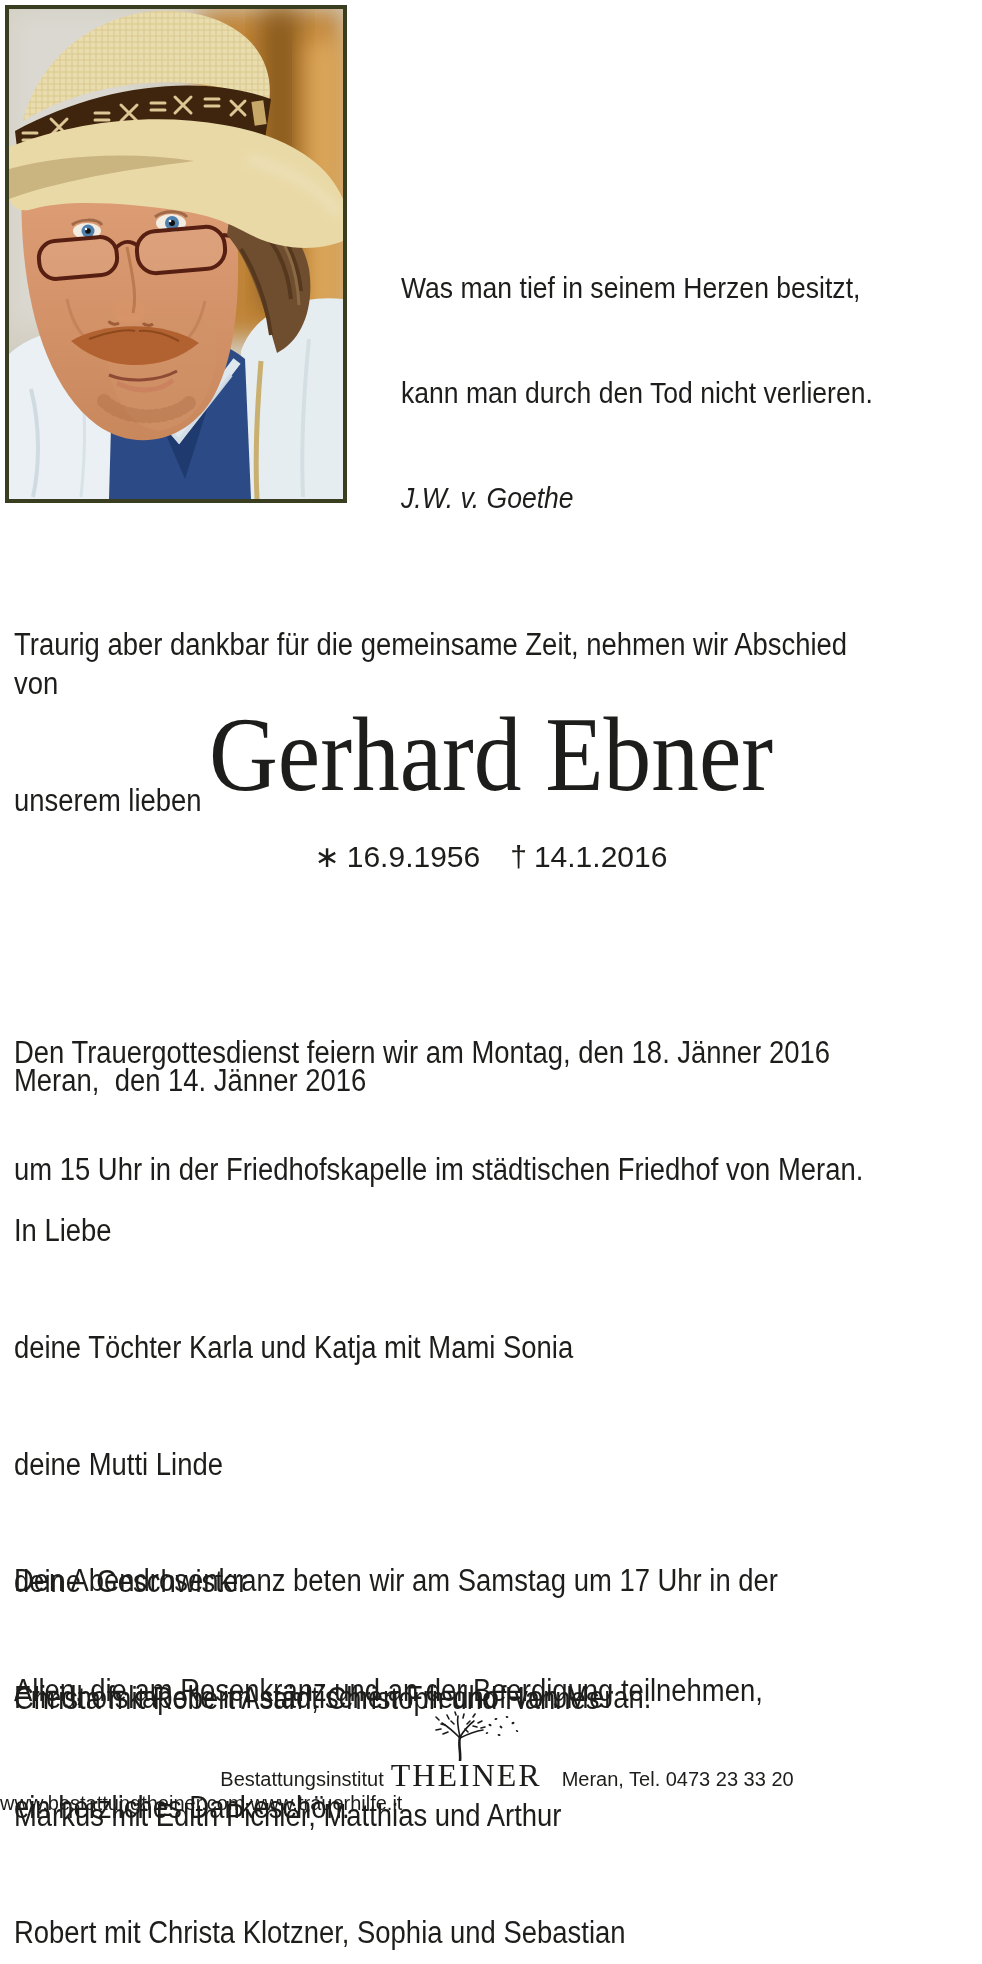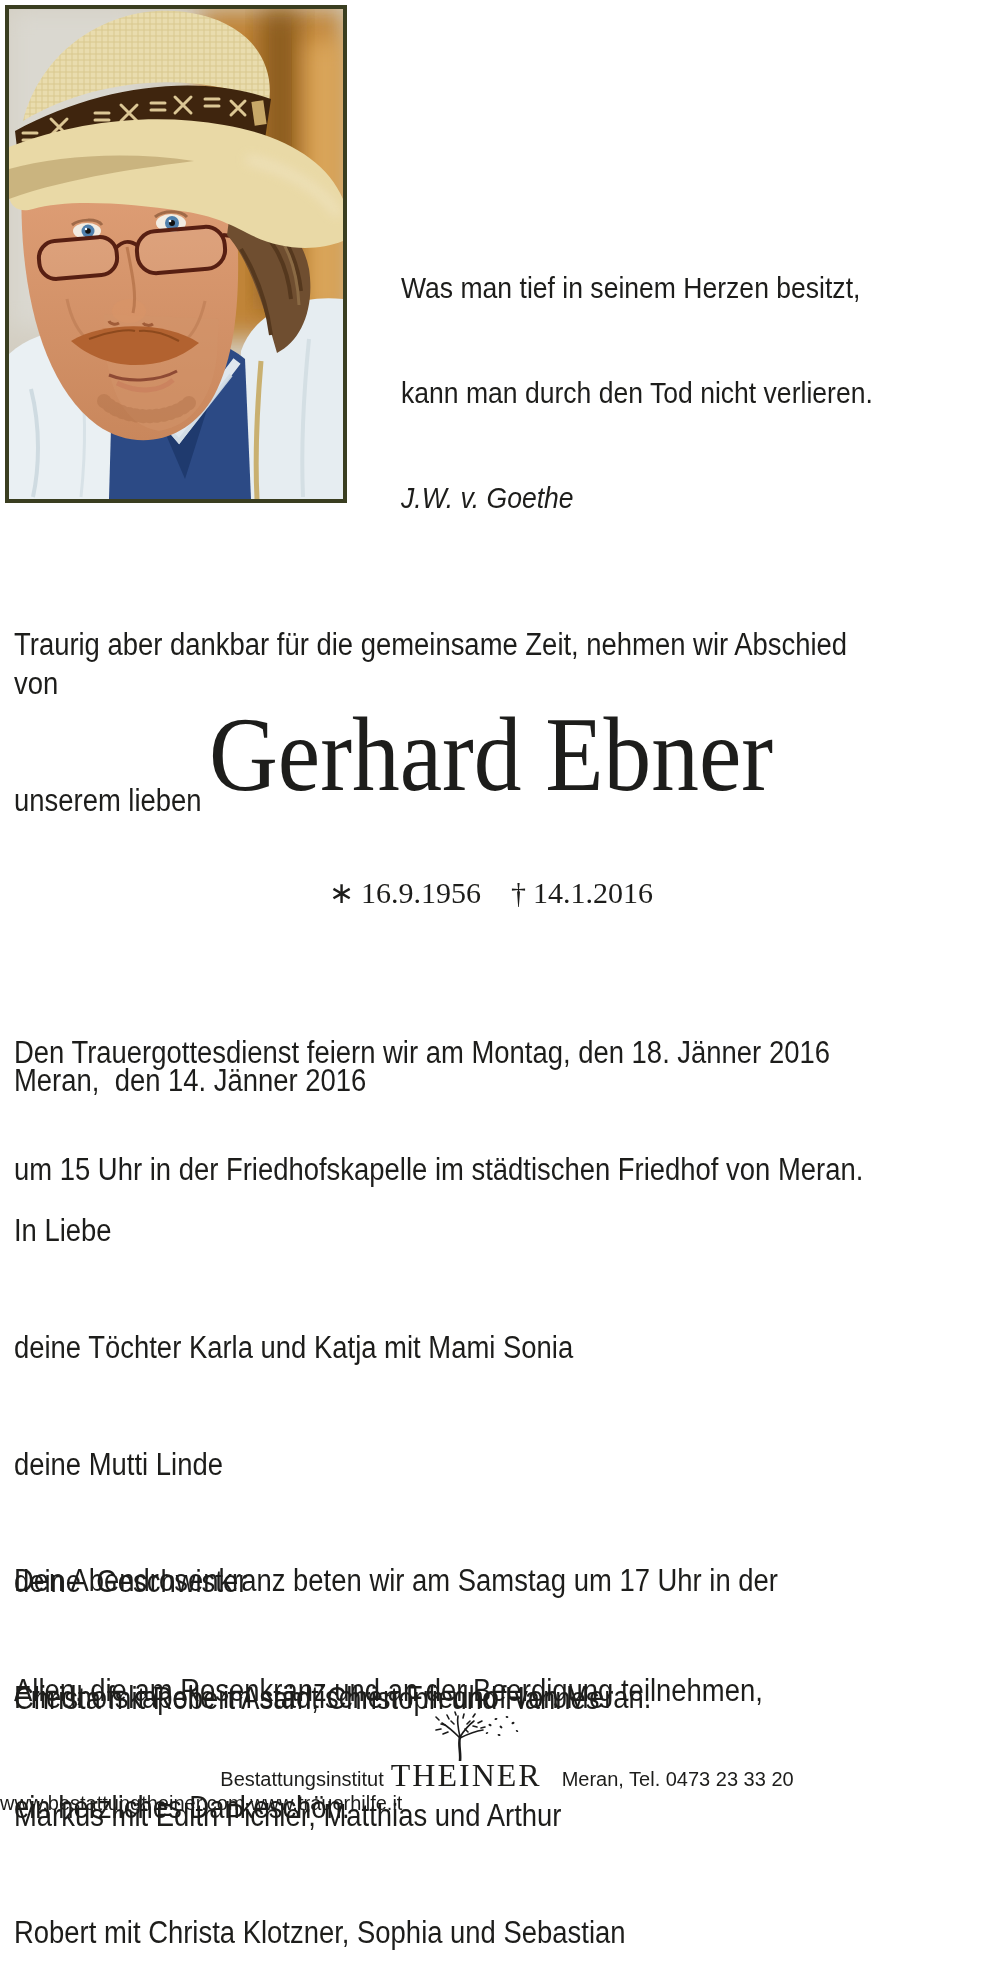--- a/index.html
+++ b/index.html
@@ -39,22 +39,22 @@
   .name{
     position:absolute;top:702px;left:0;width:100%;margin:0;
     text-align:center;
     font-family:"Liberation Serif",serif;font-weight:400;
     font-size:106px;line-height:106px;
     transform:scaleX(0.9);transform-origin:50% 0;
   }
   .dates{
     position:absolute;top:839px;left:0;width:100%;
     text-align:center;
-    font-family:Liberation Serif, serif;
-    font-size:30px;line-height:36px;margin-top:36px;
+    font-family:Liberation Sans, sans-serif;
+    font-size:30px;line-height:36px;
   }
   .dates .sym{margin-right:7px;}
   .dates .death-group{margin-left:30px;}
   .service{top:955px;}
   .dateline{top:1061px;}
   .mourners{top:1133px;}
   .rosary{top:1483px;}
   .thanks{top:1593px;}
   
   .footer-row{

